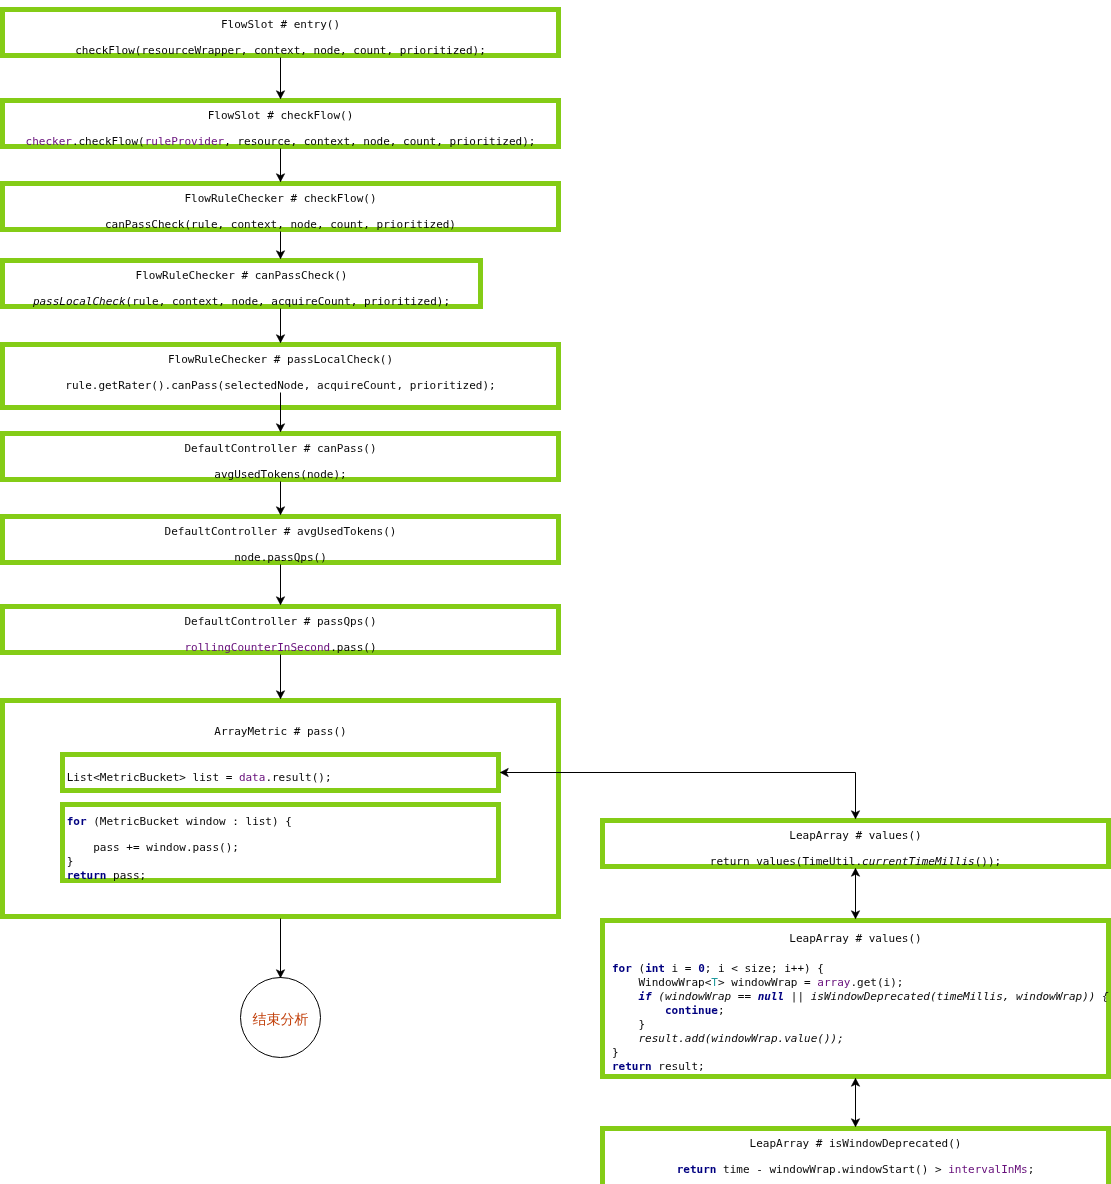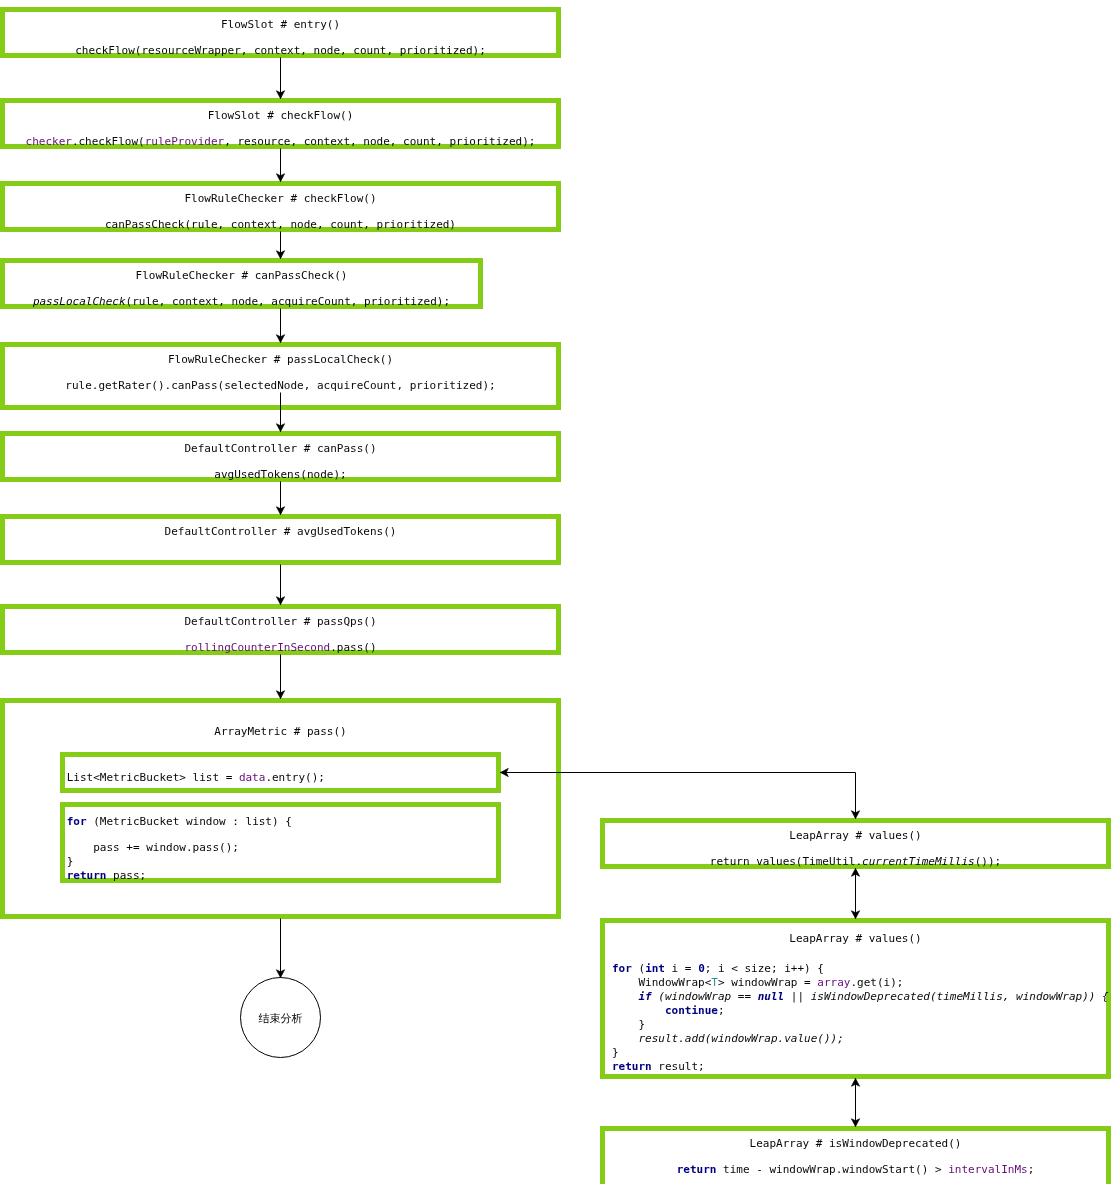--- a/index.html
+++ b/index.html
@@ -7,21 +7,21 @@
   body{width:1111px;height:1184px;position:relative;overflow:hidden;
        font-family:"DejaVu Sans Mono",monospace;font-size:11px;color:#080808;
        -webkit-font-smoothing:antialiased;}
   .node{position:absolute;border:5px solid #84cc16;box-sizing:border-box;background:#ffffff;}
   .ttl{position:absolute;left:0;width:100%;text-align:center;white-space:pre;line-height:13px;transform:translateZ(0);}
   .code-c{position:absolute;left:0;width:100%;text-align:center;white-space:pre;line-height:13px;transform:translateZ(0);}
   .code-l{position:absolute;white-space:pre;line-height:13.35px;transform:translateZ(0);}
   .circ{position:absolute;border:1px solid #000000;border-radius:50%;box-sizing:border-box;
         background:#ffffff;}
   .circ>span{position:absolute;left:0;width:100%;text-align:center;white-space:pre;
-        font-family:Liberation Mono, monospace;font-size:11px;line-height:13px;color:#000000;
+        font-family:Liberation Sans, sans-serif;font-size:14px;line-height:13px;color:#c2410c;
         transform:translateZ(0);}
   svg.edges{position:absolute;left:0;top:0;width:1111px;height:1184px;overflow:visible;
             pointer-events:none;}
   .kw{color:#000080;font-weight:bold;}
   .kwi{color:#000080;font-weight:bold;font-style:italic;}
   .fld{color:#660e7a;font-weight:normal;}
   .it{font-style:italic;}
   .tp{color:#20999d;}
 </style>
 </head>
@@ -46,31 +46,32 @@
 <div class="node" style="left:0px;top:342px;width:561px;height:68px">
  <div class="ttl" style="top:6px">FlowRuleChecker # passLocalCheck()</div>
  <div class="code-c" style="top:32px"><span>rule.getRater().canPass(selectedNode, acquireCount, prioritized);</span></div>
 </div>
 <div class="node" style="left:0px;top:431px;width:561px;height:51px">
  <div class="ttl" style="top:6px">DefaultController # canPass()</div>
  <div class="code-c" style="top:32px"><span>avgUsedTokens(node);</span></div>
 </div>
 <div class="node" style="left:0px;top:514px;width:561px;height:51px">
  <div class="ttl" style="top:6px">DefaultController # avgUsedTokens()</div>
+ <div class="code-c" style="top:32px"><span>node.passQps()</span></div>
 </div>
 <div class="node" style="left:0px;top:604px;width:561px;height:51px">
  <div class="ttl" style="top:6px">DefaultController # passQps()</div>
  <div class="code-c" style="top:32px"><span class="fld">rollingCounterInSecond</span><span>.pass()</span></div>
 </div>
 
 <div class="node" style="left:0px;top:698px;width:561px;height:221px">
  <div class="ttl" style="top:22px">ArrayMetric # pass()</div>
 </div>
 <div class="node" style="left:60px;top:752px;width:441px;height:41px">
- <div class="code-l" style="left:1.7px;top:14px"><span>List&lt;MetricBucket&gt; list = </span><span class="fld">data</span><span>.entry();</span></div>
+ <div class="code-l" style="left:1.7px;top:14px"><span>List&lt;MetricBucket&gt; list = </span><span class="fld">data</span><span>.result();</span></div>
 </div>
 <div class="node" style="left:60px;top:802px;width:441px;height:81px">
  <div class="code-l" style="left:1.7px;top:8px"><span class="kw">for</span><span> (MetricBucket window : list) {</span></div>
  <div class="code-l" style="left:1.7px;top:21px">&nbsp;</div>
  <div class="code-l" style="left:1.7px;top:34px"><span>    pass += window.pass();</span></div>
  <div class="code-l" style="left:1.7px;top:48px"><span>}</span></div>
  <div class="code-l" style="left:1.7px;top:62px"><span class="kw">return</span><span> pass;</span></div>
 </div>
 
 <div class="circ" style="left:240px;top:977px;width:81px;height:81px">

